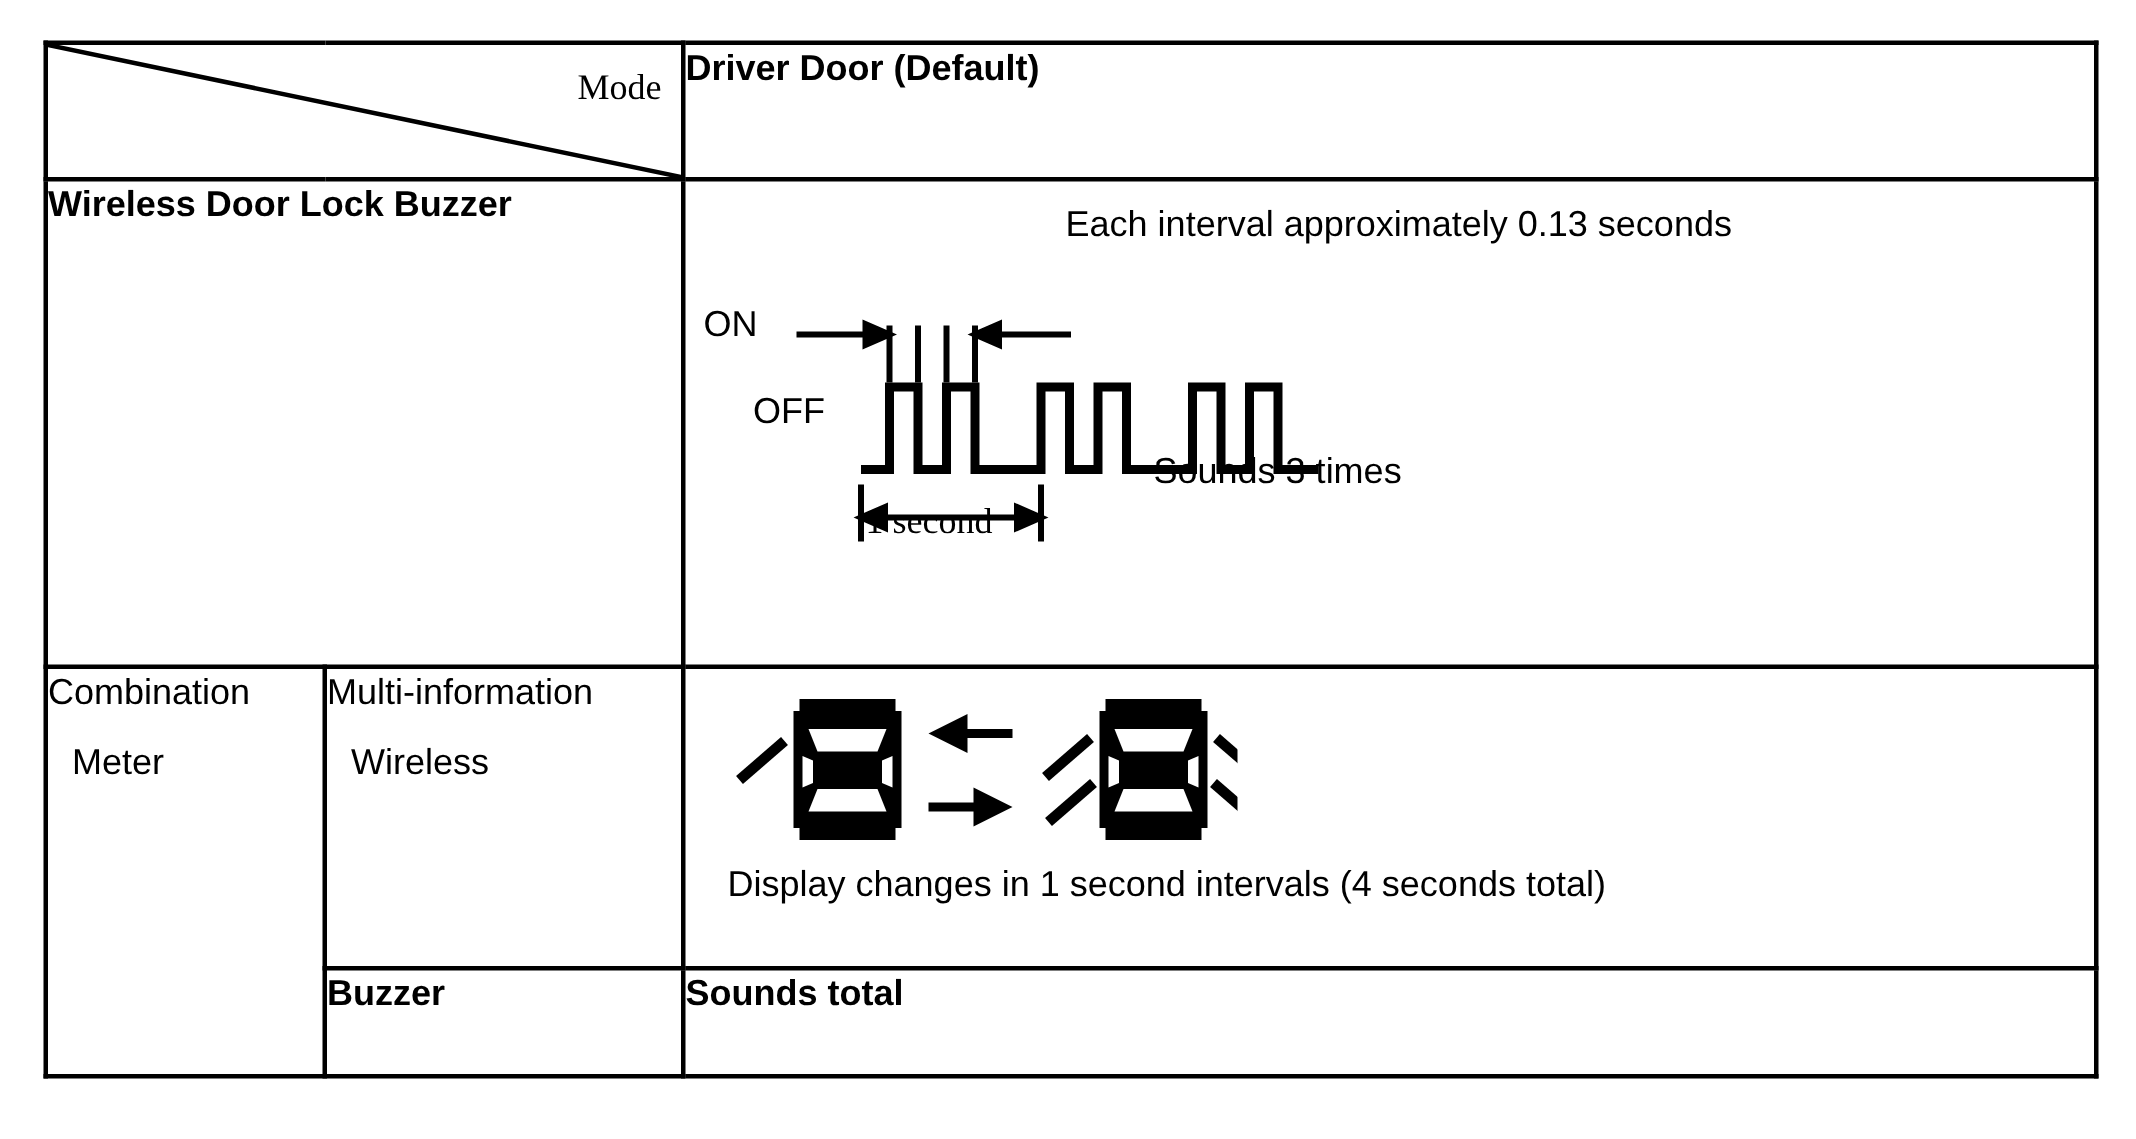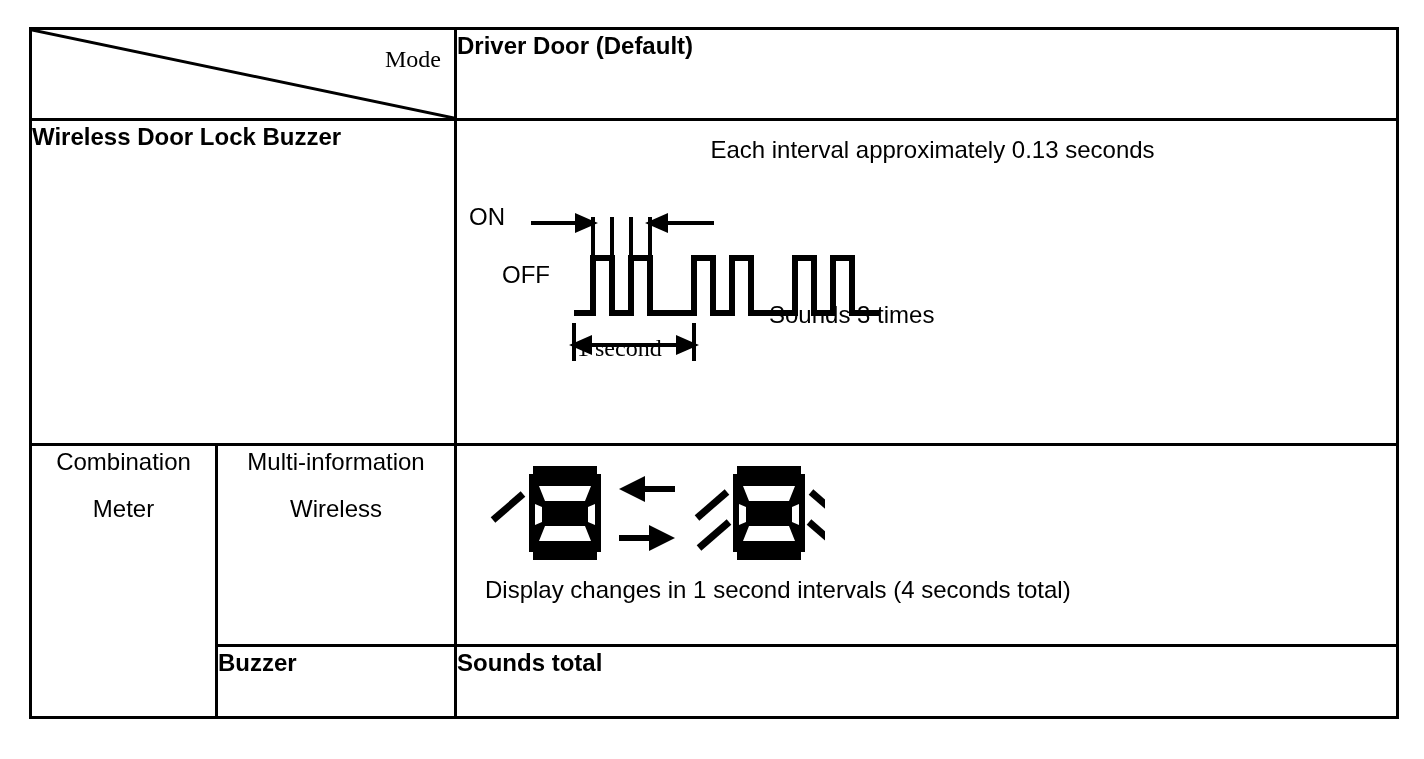--- a/index.html
+++ b/index.html
@@ -63,22 +63,22 @@
   }
   .mode-label {
     position: absolute;
     right: 13px;
     top: 14px;
     font-size: 24px;
     line-height: 1.3;
   }
 
   .two-line { padding: 13px 0 0 12px; }
-  .two-line div { white-space: nowrap; text-align: center; }
-  .two-line div + div { margin-top: 15px; }
+  .two-line div { white-space: nowrap; }
+  .two-line div + div { margin-top: 15px; padding-left: 16px; }
 
   
   .buzzer-body { padding: 13px 0 0 12px; text-align: center; }
   .interval-text {
     font-size: 24px;
     line-height: 1.3;
     margin: 0 0 0 0;
   }
   .wave-wrap {
     margin-top: 18px;

